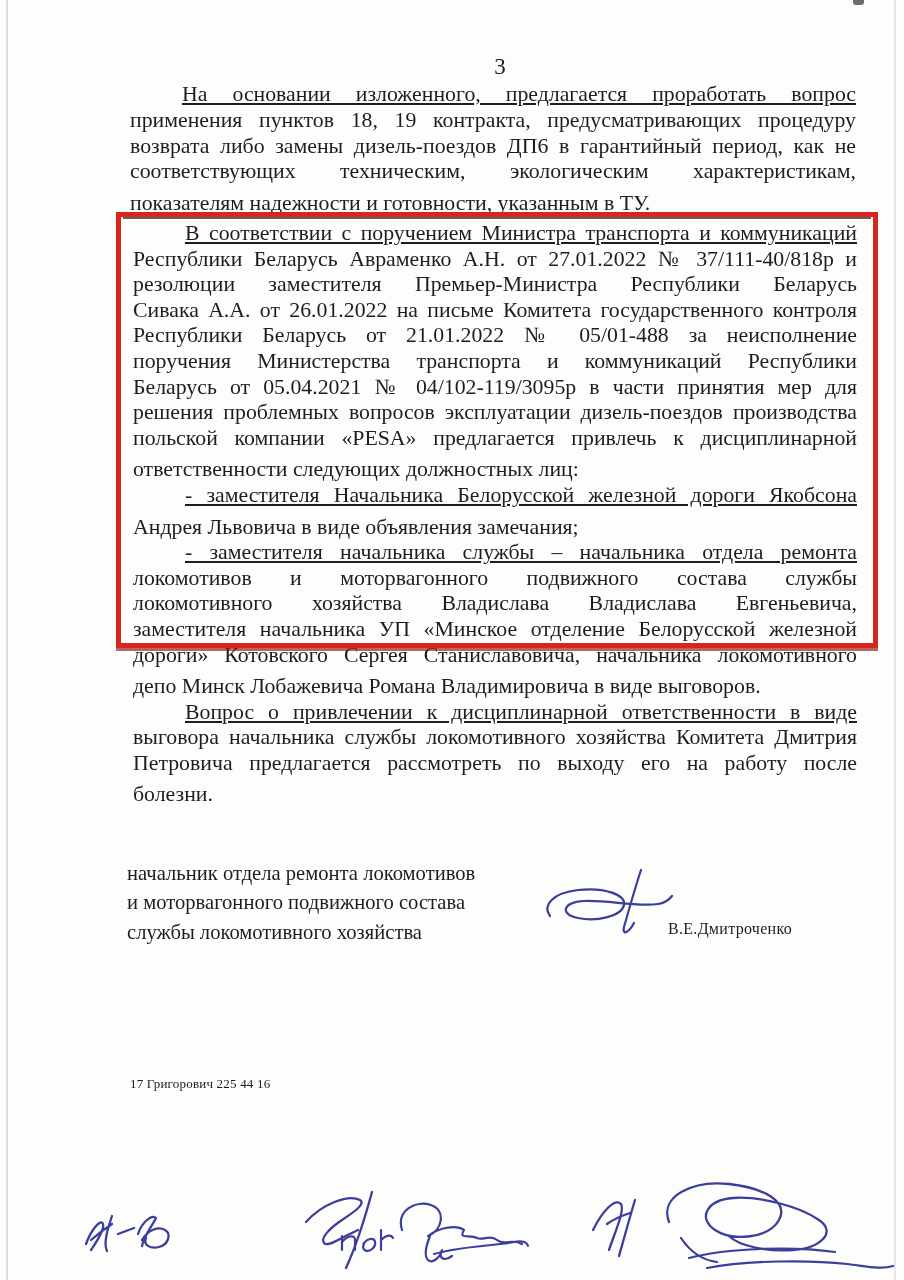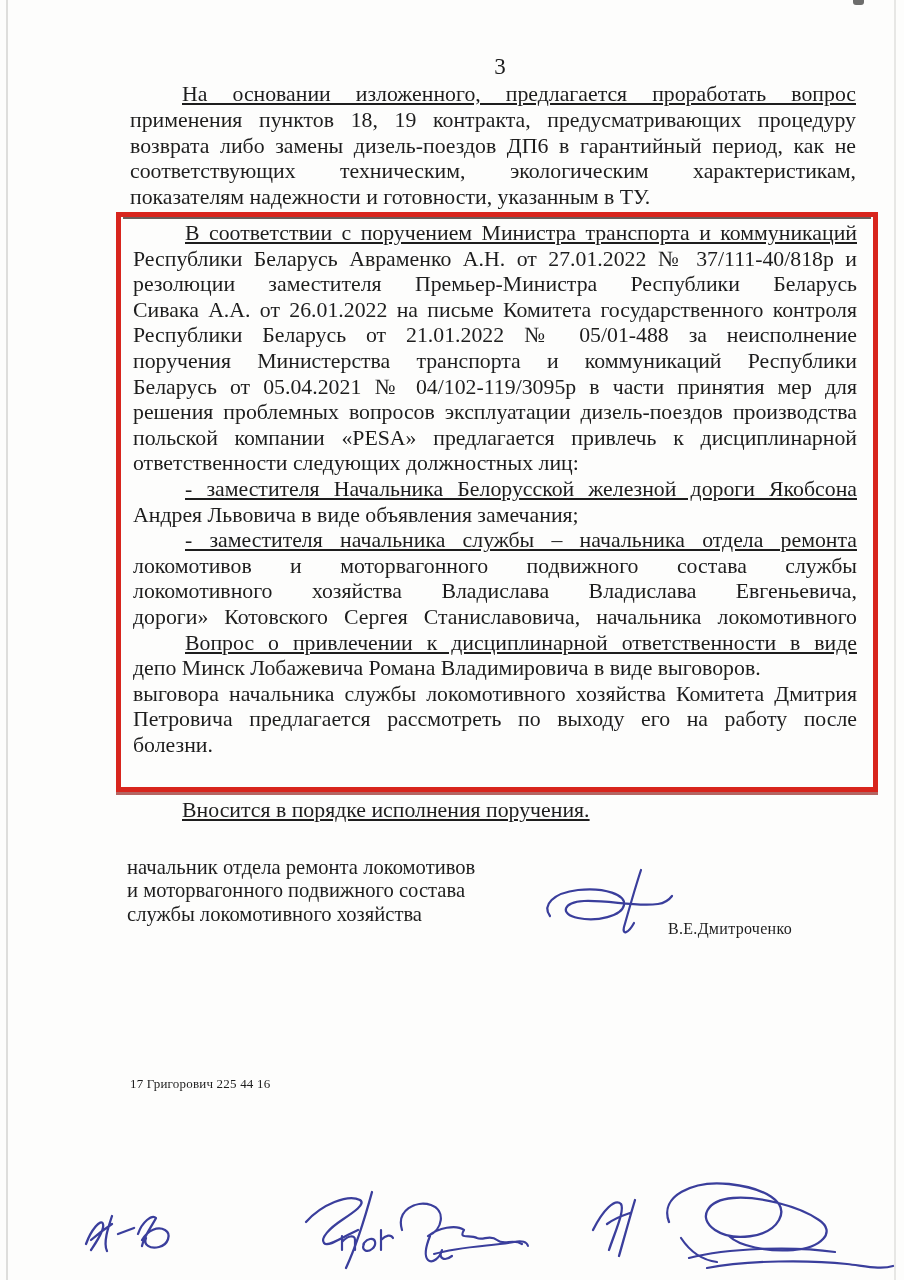--- a/index.html
+++ b/index.html
@@ -19,24 +19,24 @@
   .page-number{
     position:absolute;left:440px;top:54px;width:120px;
     text-align:center;font-size:23px;
   }
 
   .para{position:absolute;font-size:21.8px;}
   .intro{left:130px;top:82px;width:726px;line-height:25.8px;}
   .ln{text-align:justify;}
   .ln.just{text-align-last:justify;}
   .ln.ind{text-indent:52px;text-decoration:underline;}
-  .ln.end{text-align-last:left;}
+  .ln.end{text-align-last:left;margin-top:6px;}
 
   .highlight-box{
-    position:absolute;left:116px;top:212px;width:762px;height:580px;
+    position:absolute;left:116px;top:212px;width:762px;height:436px;
     box-sizing:border-box;
     border:5px solid var(--highlight-border,#d8251d);
     padding:4px 16px 0 12px;
     font-size:21.8px;line-height:25.6px;
   }
   
   .highlight-box::before{
     content:"";position:absolute;left:2px;right:2px;top:0;height:2px;
     background:#433531;opacity:.8;
   }
@@ -91,31 +91,29 @@
     <div class="ln just">поручения Министерства транспорта и коммуникаций Республики</div>
     <div class="ln just">Беларусь от 05.04.2021 № 04/102-119/3095р в части принятия мер для</div>
     <div class="ln just">решения проблемных вопросов эксплуатации дизель-поездов производства</div>
     <div class="ln just">польской компании «PESA» предлагается привлечь к дисциплинарной</div>
     <div class="ln end">ответственности следующих должностных лиц:</div>
     <div class="ln just ind">- заместителя Начальника Белорусской железной дороги Якобсона</div>
     <div class="ln end">Андрея Львовича в виде объявления замечания;</div>
     <div class="ln just ind">- заместителя начальника службы – начальника отдела ремонта</div>
     <div class="ln just">локомотивов и моторвагонного подвижного состава службы</div>
     <div class="ln just">локомотивного хозяйства Владислава Владислава Евгеньевича,</div>
+    <div class="ln just">заместителя начальника УП «Минское отделение Белорусской железной</div>
     <div class="ln just">дороги» Котовского Сергея Станиславовича, начальника локомотивного</div>
+    <div class="ln end">депо Минск Лобажевича Романа Владимировича в виде выговоров.</div>
     <div class="ln just ind">Вопрос о привлечении к дисциплинарной ответственности в виде</div>
-    <div class="ln end">депо Минск Лобажевича Романа Владимировича в виде выговоров.</div>
     <div class="ln just">выговора начальника службы локомотивного хозяйства Комитета Дмитрия</div>
     <div class="ln just">Петровича предлагается рассмотреть по выходу его на работу после</div>
     <div class="ln end">болезни.</div>
   </div>
 
-  <div class="para closing">
-    <div class="ln end ind">Вносится в порядке исполнения поручения.</div>
-  </div>
 
   <div class="sig-block">
     <div class="ln end">начальник отдела ремонта локомотивов</div>
     <div class="ln end">и моторвагонного подвижного состава</div>
     <div class="ln end">службы локомотивного хозяйства</div>
   </div>
 
   <div class="sig" style="left:540px;top:866px;">
     <svg width="134" height="74" viewBox="0 0 134 74">
       <path stroke-width="2.2" d="M10 50 C2 39 13 27 38 24 C65 21 86 29 84 39 C82 50 57 56 38 52 C19 48 23 36 44 35 C69 34 95 41 118 38 C125 37 129 34 132 30"></path>

